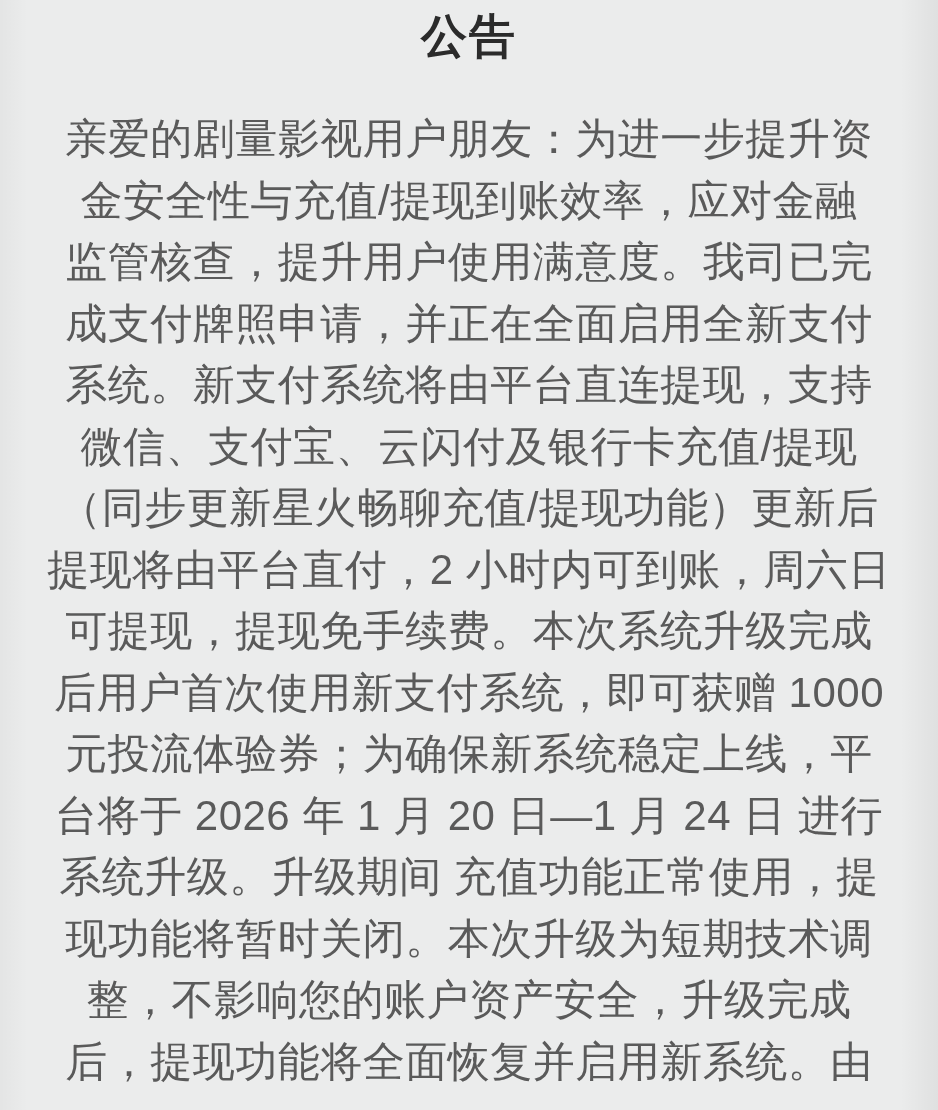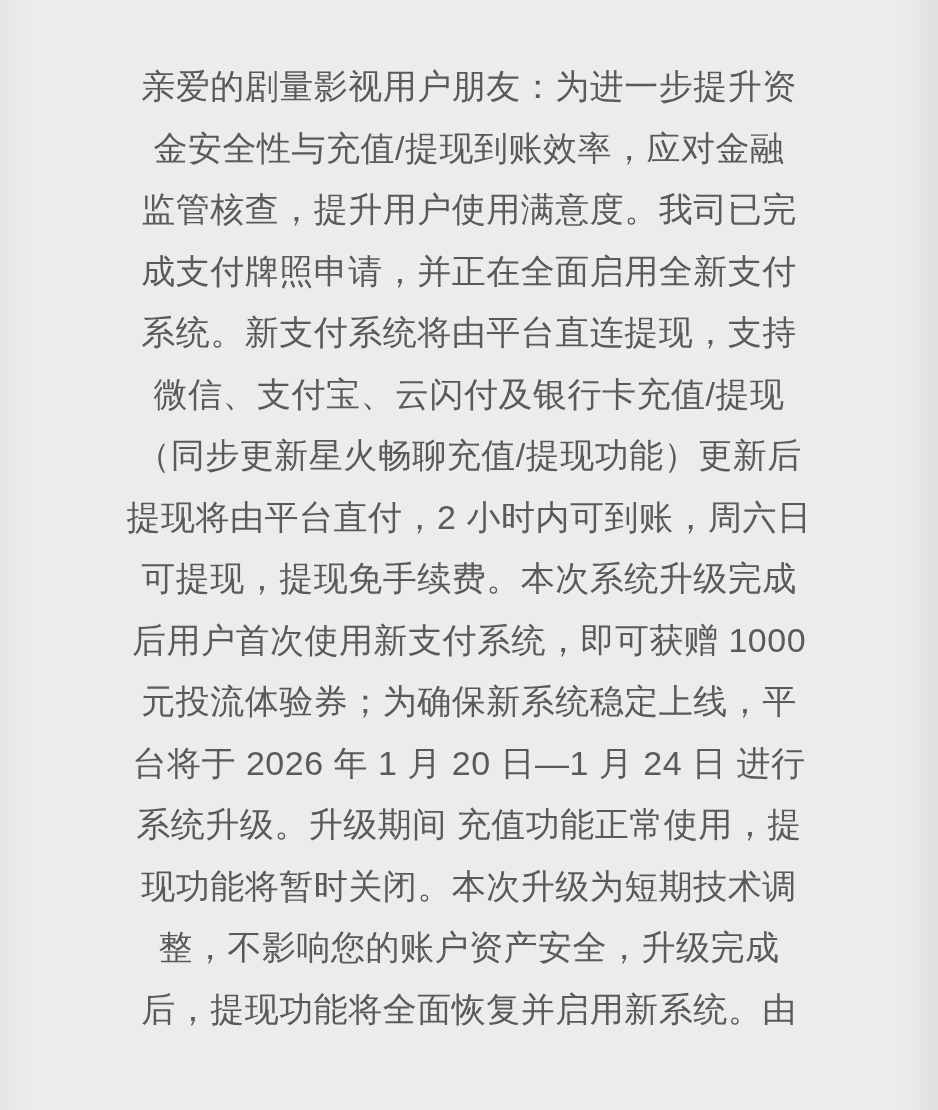--- a/index.html
+++ b/index.html
@@ -32,31 +32,32 @@
     font-size: 46px;
     line-height: 52px;
     font-weight: 700;
     color: var(--title-color);
     letter-spacing: 2px;
   }
   .body-text {
     margin-top: 46px;
     text-align: center;
     white-space: pre-line;
-    font-size: 34px;
+    font-size: 42px;
     line-height: 61.5px;
     font-weight: 400;
     color: var(--body-color);
     letter-spacing: 0.5px;
   }
 </style>
 </head>
 <body>
 
 <div class="page">
+  <h1 class="title">公告</h1>
   <div class="body-text">亲爱的剧量影视用户朋友：为进一步提升资
 金安全性与充值/提现到账效率，应对金融
 监管核查，提升用户使用满意度。我司已完
 成支付牌照申请，并正在全面启用全新支付
 系统。新支付系统将由平台直连提现，支持
 微信、支付宝、云闪付及银行卡充值/提现
 （同步更新星火畅聊充值/提现功能）更新后
 提现将由平台直付，2 小时内可到账，周六日
 可提现，提现免手续费。本次系统升级完成
 后用户首次使用新支付系统，即可获赠 1000

